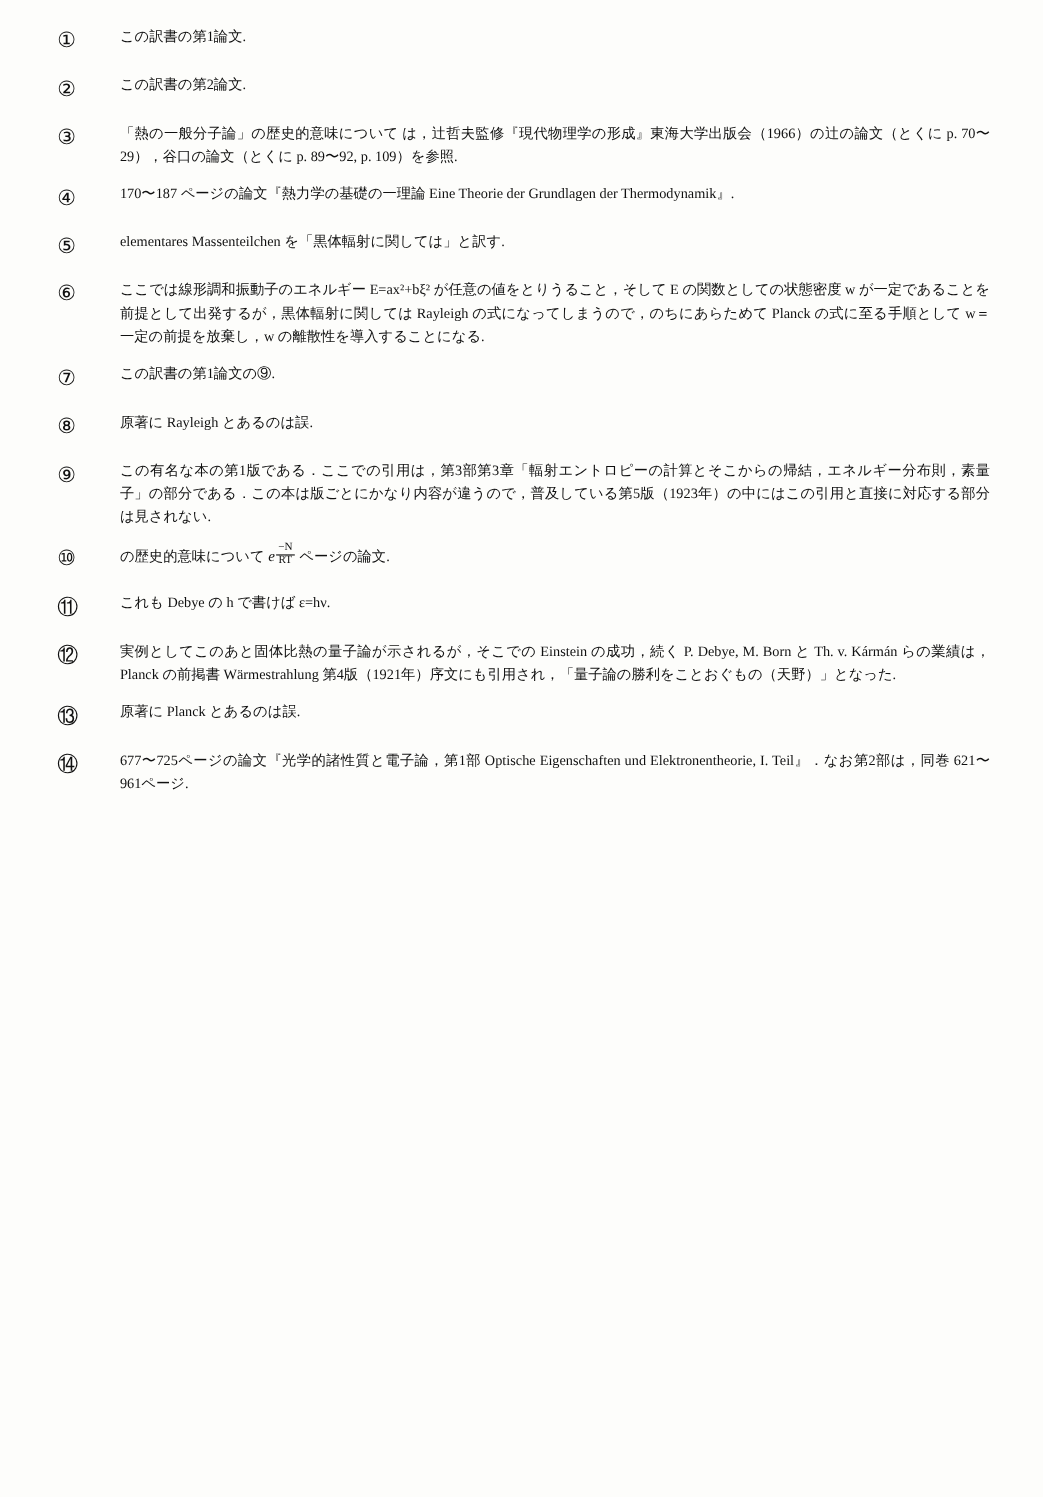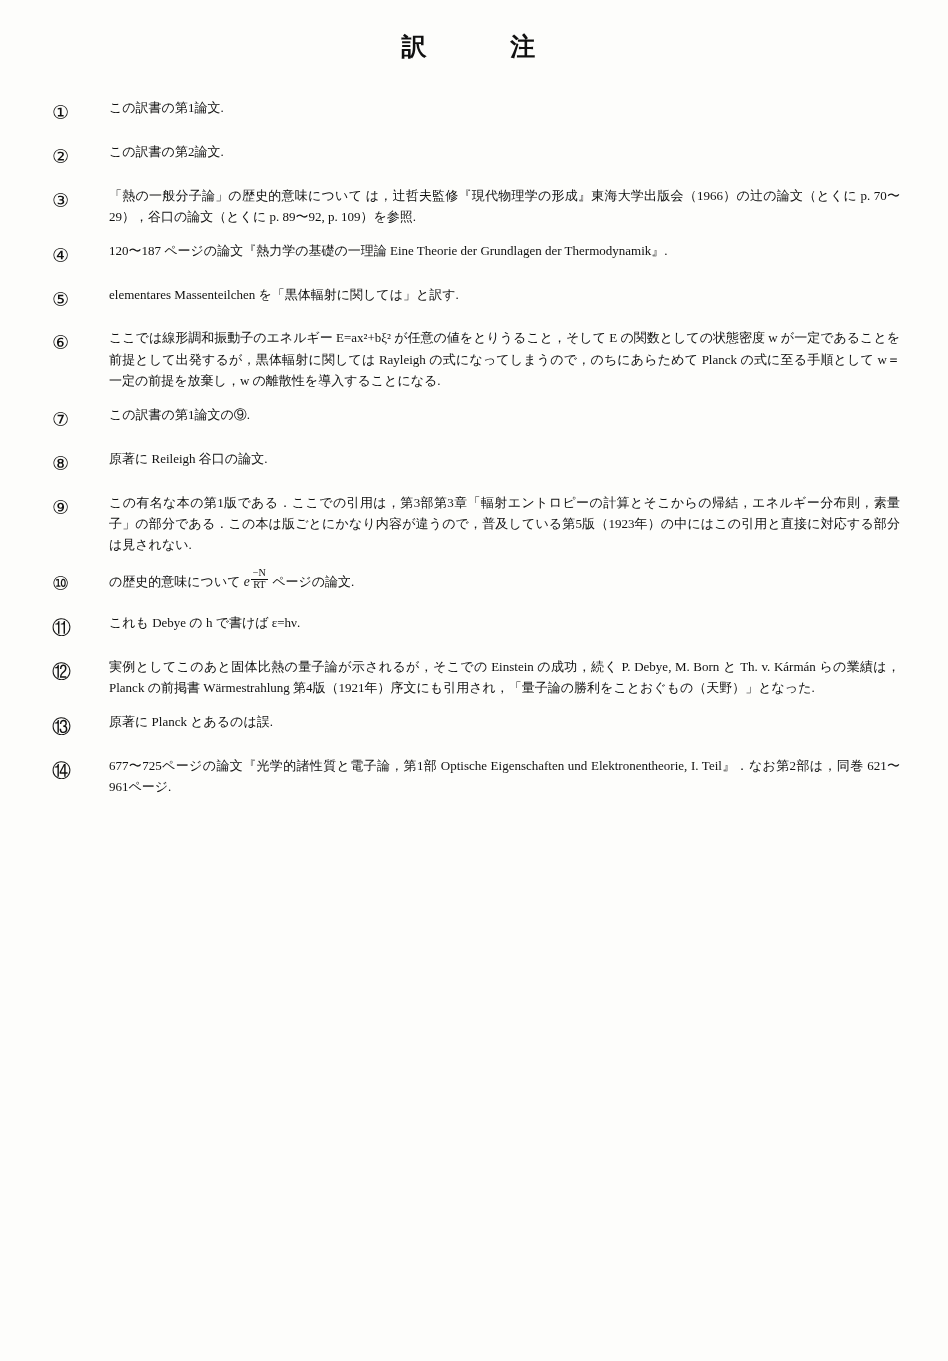--- a/index.html
+++ b/index.html
@@ -79,62 +79,61 @@
   .expr-e {
     font-style: italic;
     font-size: 1.05em;
   }
 </style>
 </head>
 <body>
 
 <div class="page">
 
-  <div class="page-title">訳　　注</div>
 
   <div class="notes">
 
     <div class="note">
       <div class="marker">①</div>
       <div class="body">この訳書の第1論文.</div>
     </div>
 
     <div class="note">
       <div class="marker">②</div>
       <div class="body">この訳書の第2論文.</div>
     </div>
 
     <div class="note">
       <div class="marker">③</div>
       <div class="body">「熱の一般分子論」の歴史的意味について は，辻哲夫監修『現代物理学の形成』東海大学出版会（1966）の辻の論文（とくに p. 70〜29），谷口の論文（とくに p. 89〜92, p. 109）を参照.</div>
     </div>
 
     <div class="note">
       <div class="marker">④</div>
-      <div class="body">120〜187 ページの論文『熱力学の基礎の一理論 Eine Theorie der Grundlagen der Thermodynamik』.</div>
+      <div class="body">170〜187 ページの論文『熱力学の基礎の一理論 Eine Theorie der Grundlagen der Thermodynamik』.</div>
     </div>
 
     <div class="note">
       <div class="marker">⑤</div>
       <div class="body">elementares Massenteilchen を「黒体輻射に関しては」と訳す.</div>
     </div>
 
     <div class="note">
       <div class="marker">⑥</div>
       <div class="body">ここでは線形調和振動子のエネルギー E=ax²+bξ² が任意の値をとりうること，そして E の関数としての状態密度 w が一定であることを前提として出発するが，黒体輻射に関しては Rayleigh の式になってしまうので，のちにあらためて Planck の式に至る手順として w＝一定の前提を放棄し，w の離散性を導入することになる.</div>
     </div>
 
     <div class="note">
       <div class="marker">⑦</div>
       <div class="body">この訳書の第1論文の⑨.</div>
     </div>
 
     <div class="note">
       <div class="marker">⑧</div>
-      <div class="body">原著に Reileigh 谷口の論文.</div>
+      <div class="body">原著に Rayleigh とあるのは誤.</div>
     </div>
 
     <div class="note">
       <div class="marker">⑨</div>
       <div class="body">この有名な本の第1版である．ここでの引用は，第3部第3章「輻射エントロピーの計算とそこからの帰結，エネルギー分布則，素量子」の部分である．この本は版ごとにかなり内容が違うので，普及している第5版（1923年）の中にはこの引用と直接に対応する部分は見されない.</div>
     </div>
 
     <div class="note">
       <div class="marker">⑩</div>
       <div class="body">

